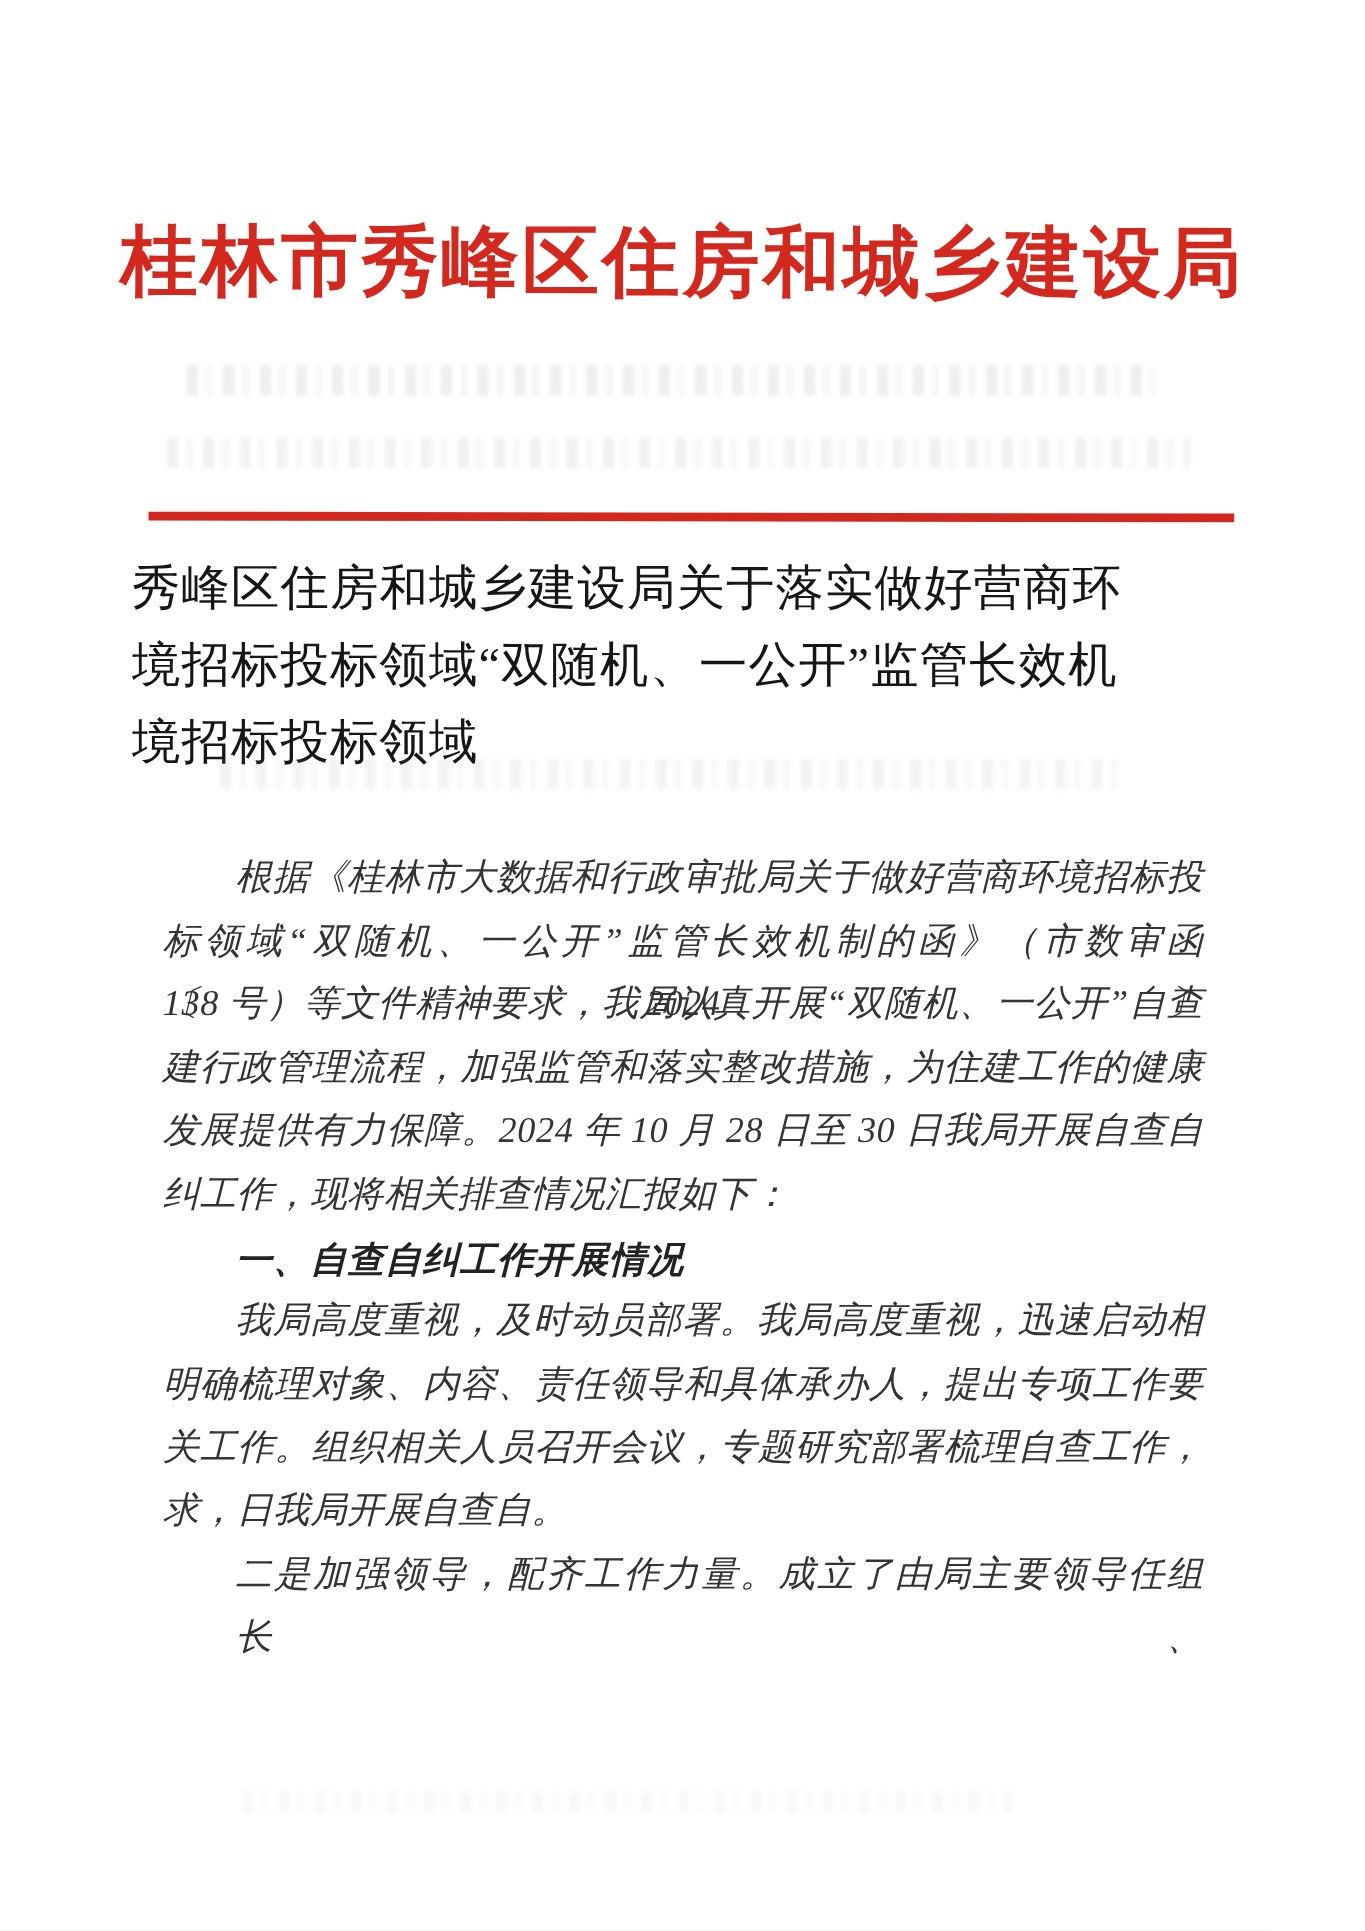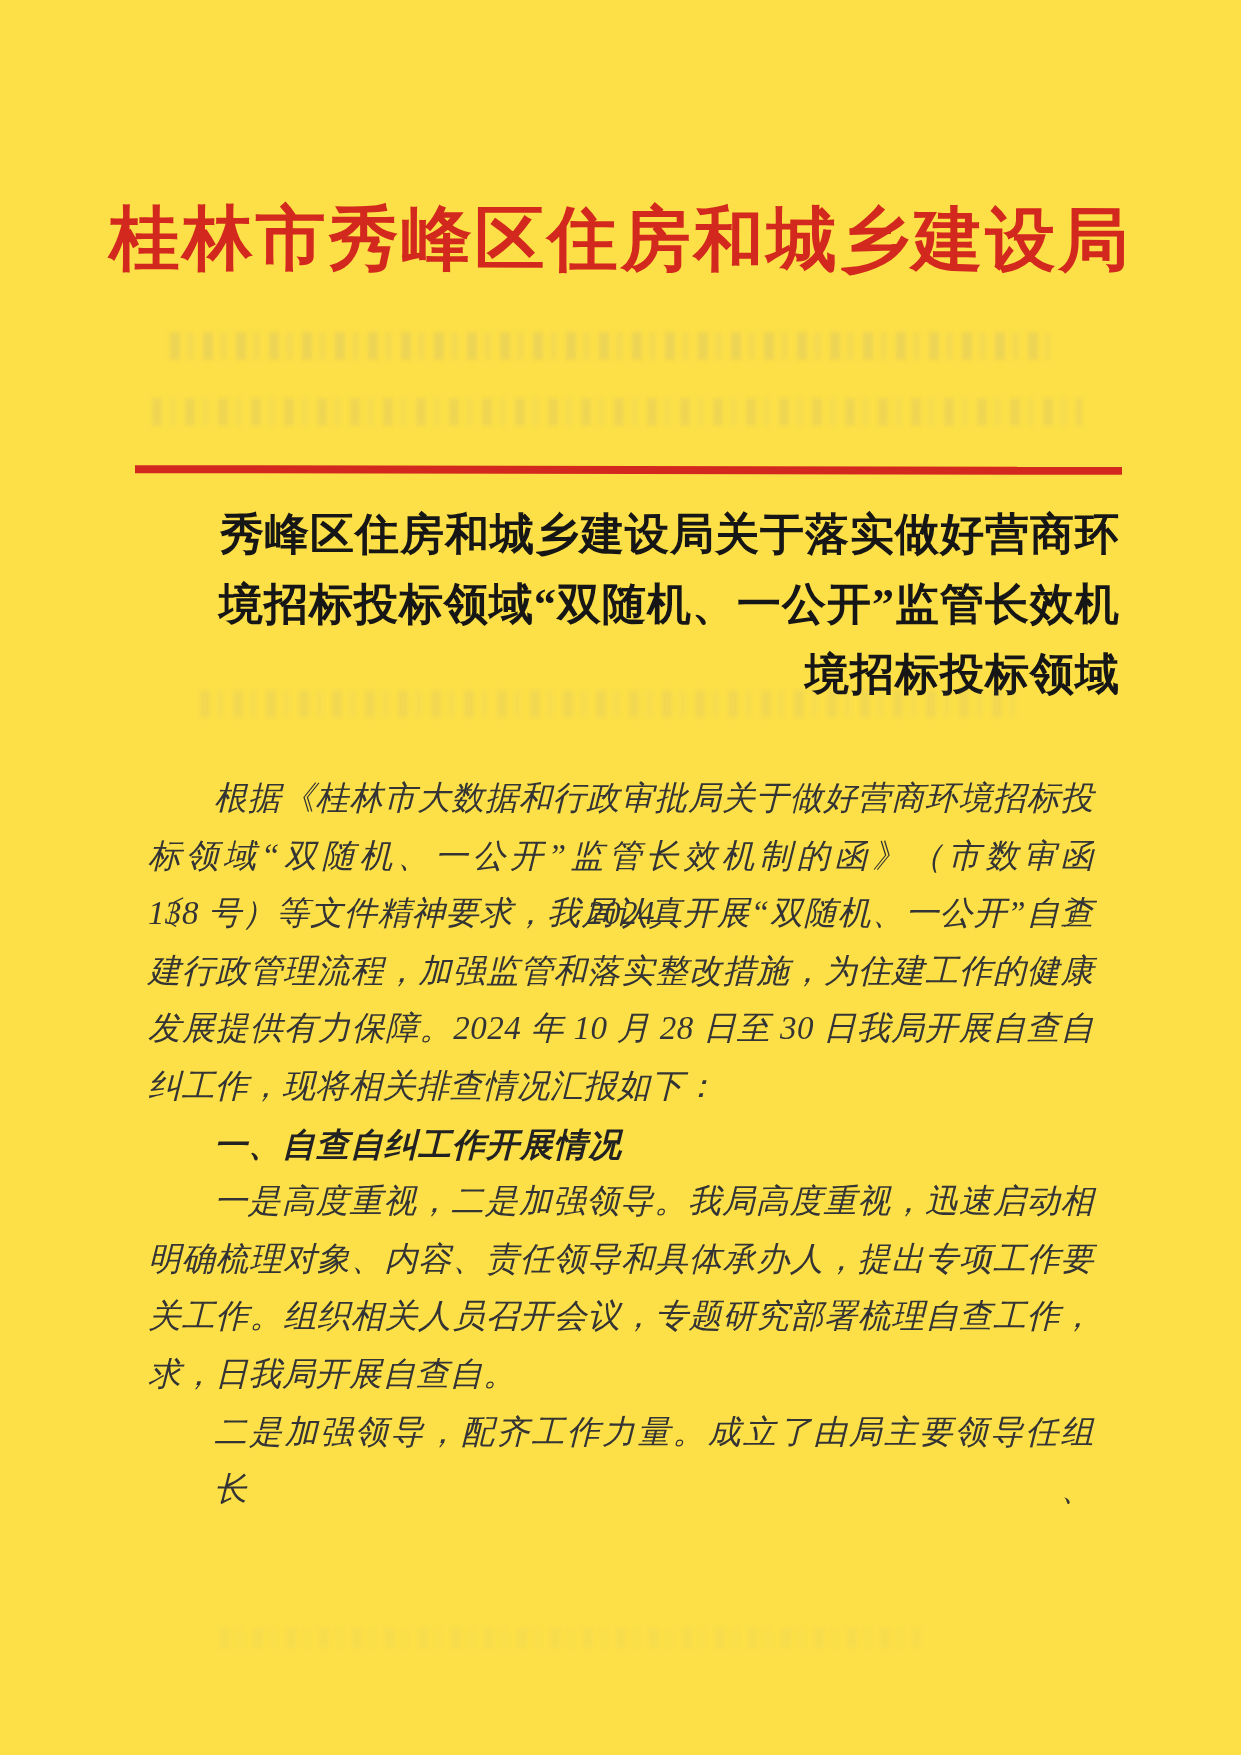--- a/index.html
+++ b/index.html
@@ -59,24 +59,24 @@
   .bleed-2 { top: 398px; left: 152px; width: 930px; opacity: 0.85; }
   .bleed-3 { top: 690px; left: 200px; width: 820px; opacity: 0.7; }
   .bleed-4 { top: 1628px; left: 220px; width: 700px; opacity: 0.4; height: 20px; }
 
   
   .doc-title {
     position: absolute;
     top: 500px;
     left: 120px;
     width: 1000px;
-    text-align: right;
+    text-align: left;
     font-size: 44px;
     line-height: 70px;
-    font-weight: bold;
+    font-weight: normal;
     color: #161616;
     letter-spacing: 1px;
     white-space: nowrap;
   }
 
   
   .body-text {
     position: absolute;
     top: 770px;
     left: 148px;
@@ -102,21 +102,21 @@
   .line.heading {
     font-family: "Liberation Sans", "DejaVu Sans", sans-serif;
     font-weight: bold;
     color: #222222;
     letter-spacing: 1px;
   }
 </style>
 </head>
 <body>
 
-<div class="page" style="background: #fde047;">
+<div class="page" style="background: #ffffff;">
 
   <div class="letterhead accent-text" style="color: rgb(211, 40, 30);">桂林市秀峰区住房和城乡建设局</div>
 
   <div class="bleed bleed-1"></div>
   <div class="bleed bleed-2"></div>
 
   <div class="red-rule accent-bg" style="background: rgb(211, 40, 30);"></div>
 
   <div class="doc-title">
     <div>秀峰区住房和城乡建设局关于落实做好营商环</div>
@@ -127,21 +127,21 @@
   <div class="bleed bleed-3"></div>
 
   <div class="body-text" style="color: rgb(52, 52, 52);">
     <div class="line indent fill">根据《桂林市大数据和行政审批局关于做好营商环境招标投</div>
     <div class="line fill">标领域“双随机、一公开”监管长效机制的函》（市数审函〔2024〕</div>
     <div class="line fill">138 号）等文件精神要求，我局认真开展“双随机、一公开”自查</div>
     <div class="line fill">建行政管理流程，加强监管和落实整改措施，为住建工作的健康</div>
     <div class="line fill">发展提供有力保障。2024 年 10 月 28 日至 30 日我局开展自查自</div>
     <div class="line">纠工作，现将相关排查情况汇报如下：</div>
     <div class="line indent heading">一、自查自纠工作开展情况</div>
-    <div class="line indent fill">一是高度重视，二是加强领导。我局高度重视，迅速启动相</div>
+    <div class="line indent fill">我局高度重视，及时动员部署。我局高度重视，迅速启动相</div>
     <div class="line fill">明确梳理对象、内容、责任领导和具体承办人，提出专项工作要</div>
     <div class="line fill">关工作。组织相关人员召开会议，专题研究部署梳理自查工作，</div>
     <div class="line">求，日我局开展自查自。</div>
     <div class="line indent fill">二是加强领导，配齐工作力量。成立了由局主要领导任组长、</div>
   </div>
 
   <div class="bleed bleed-4"></div>
 
 </div>
 

